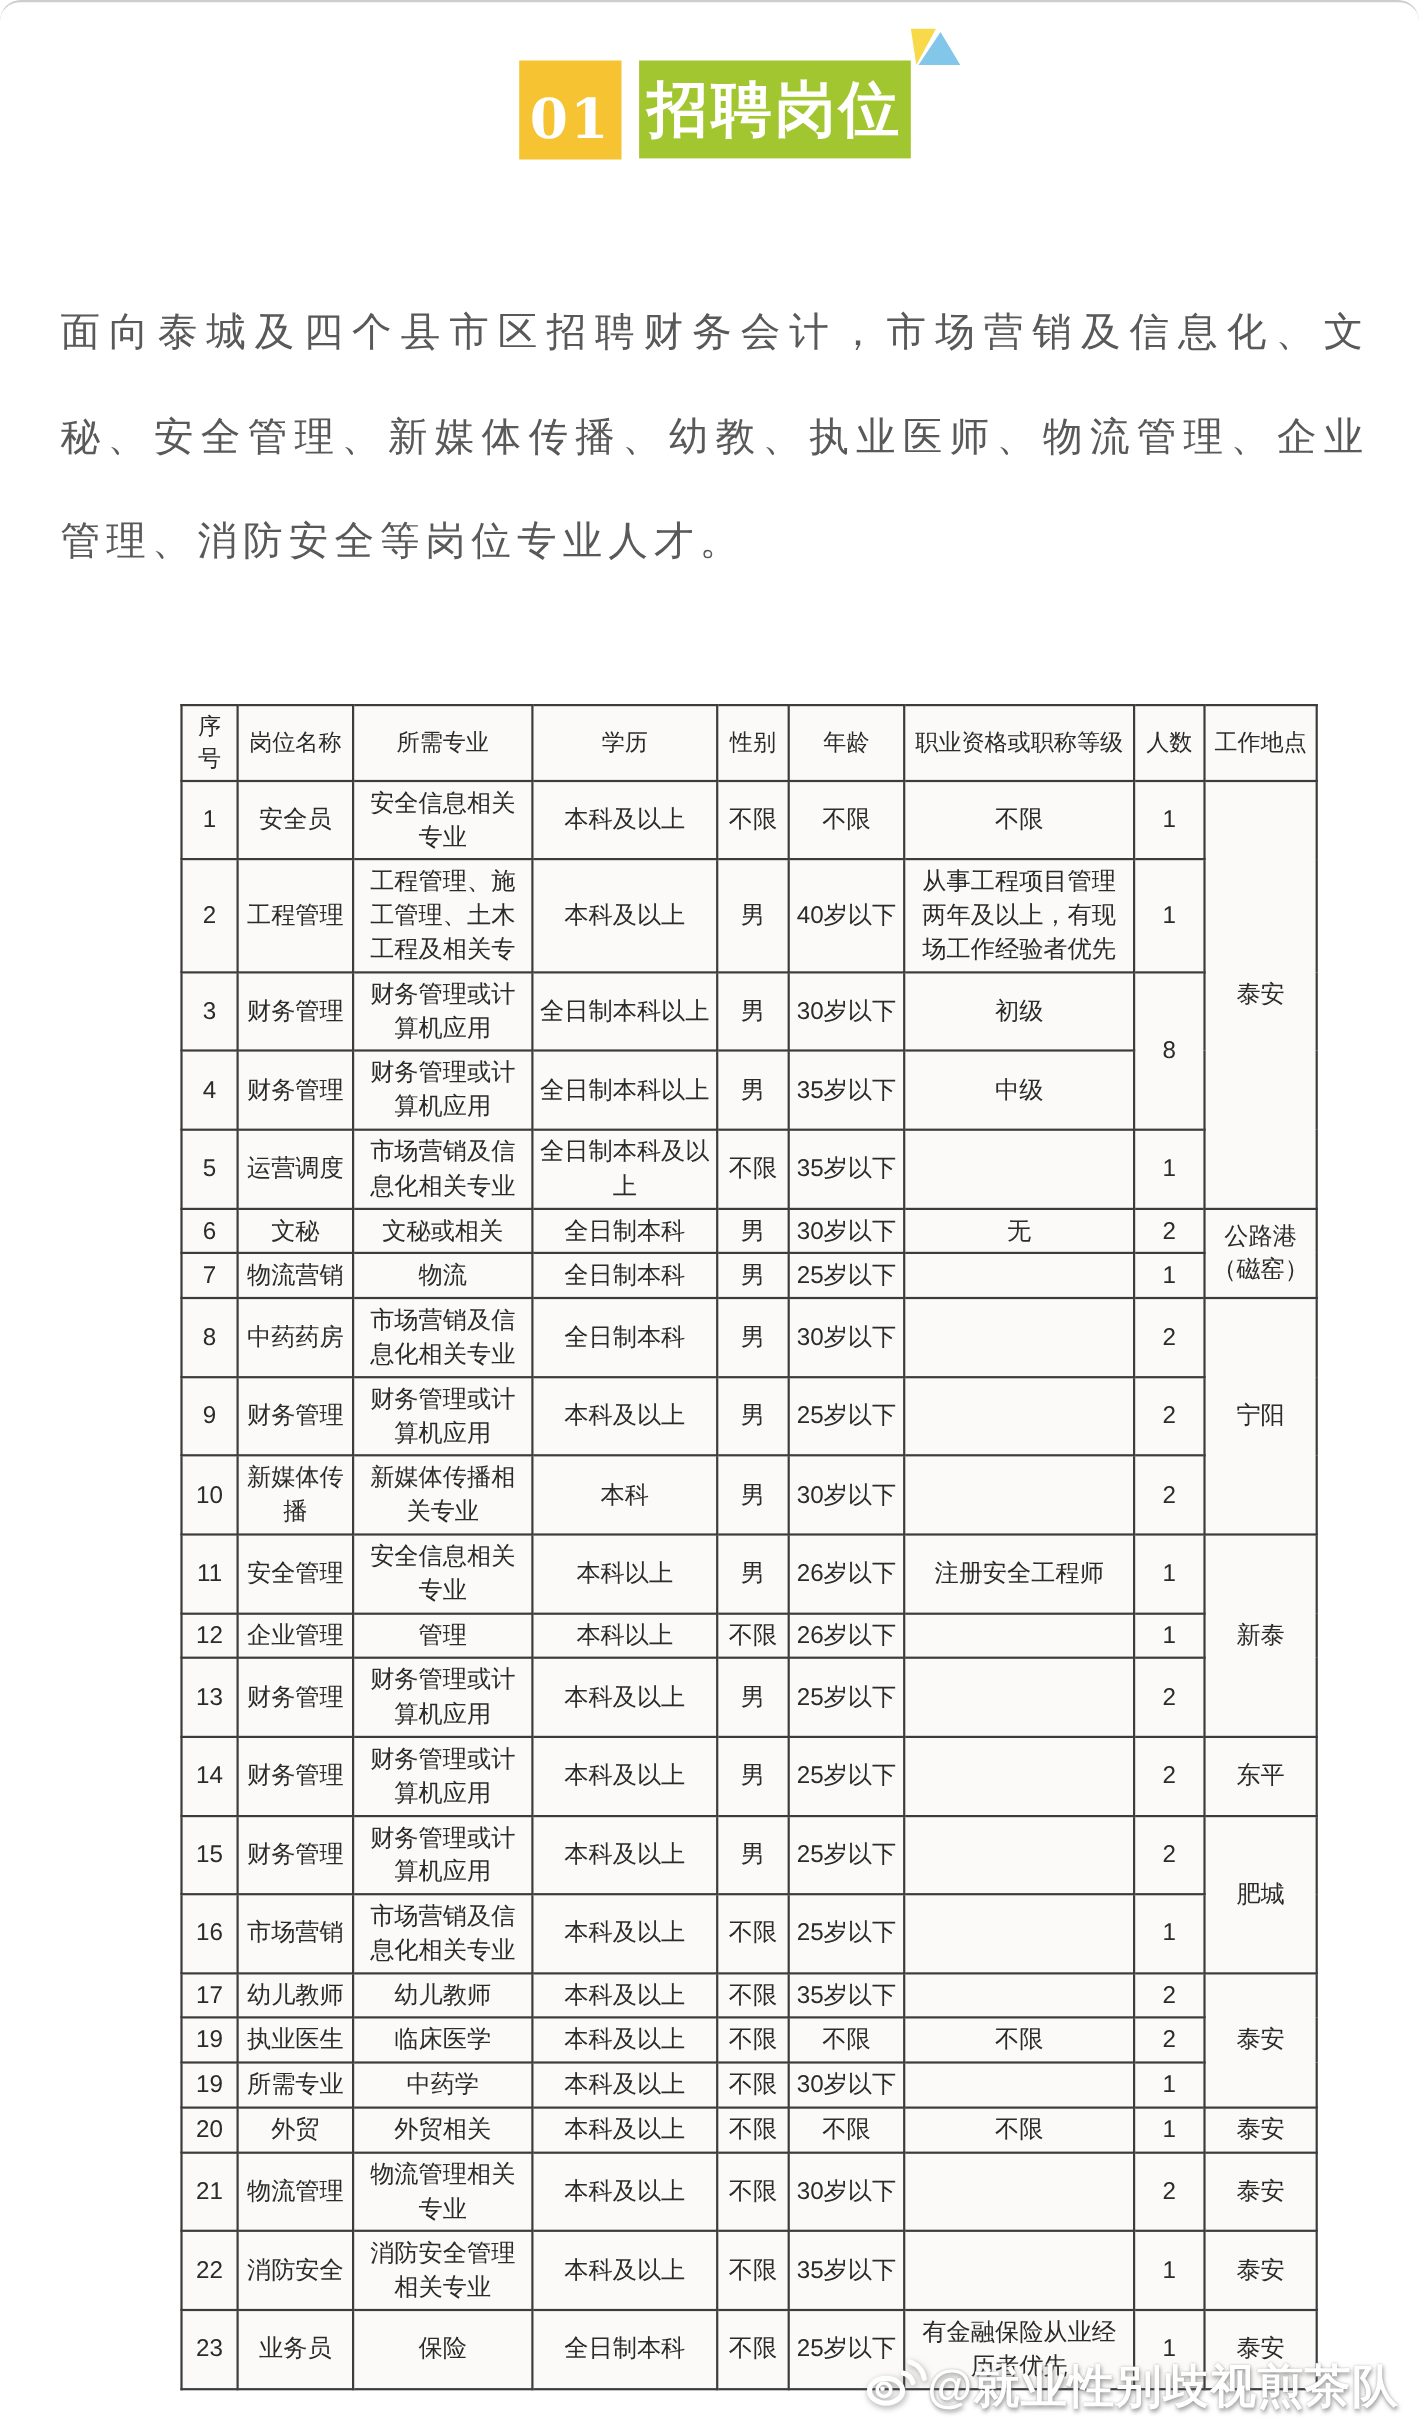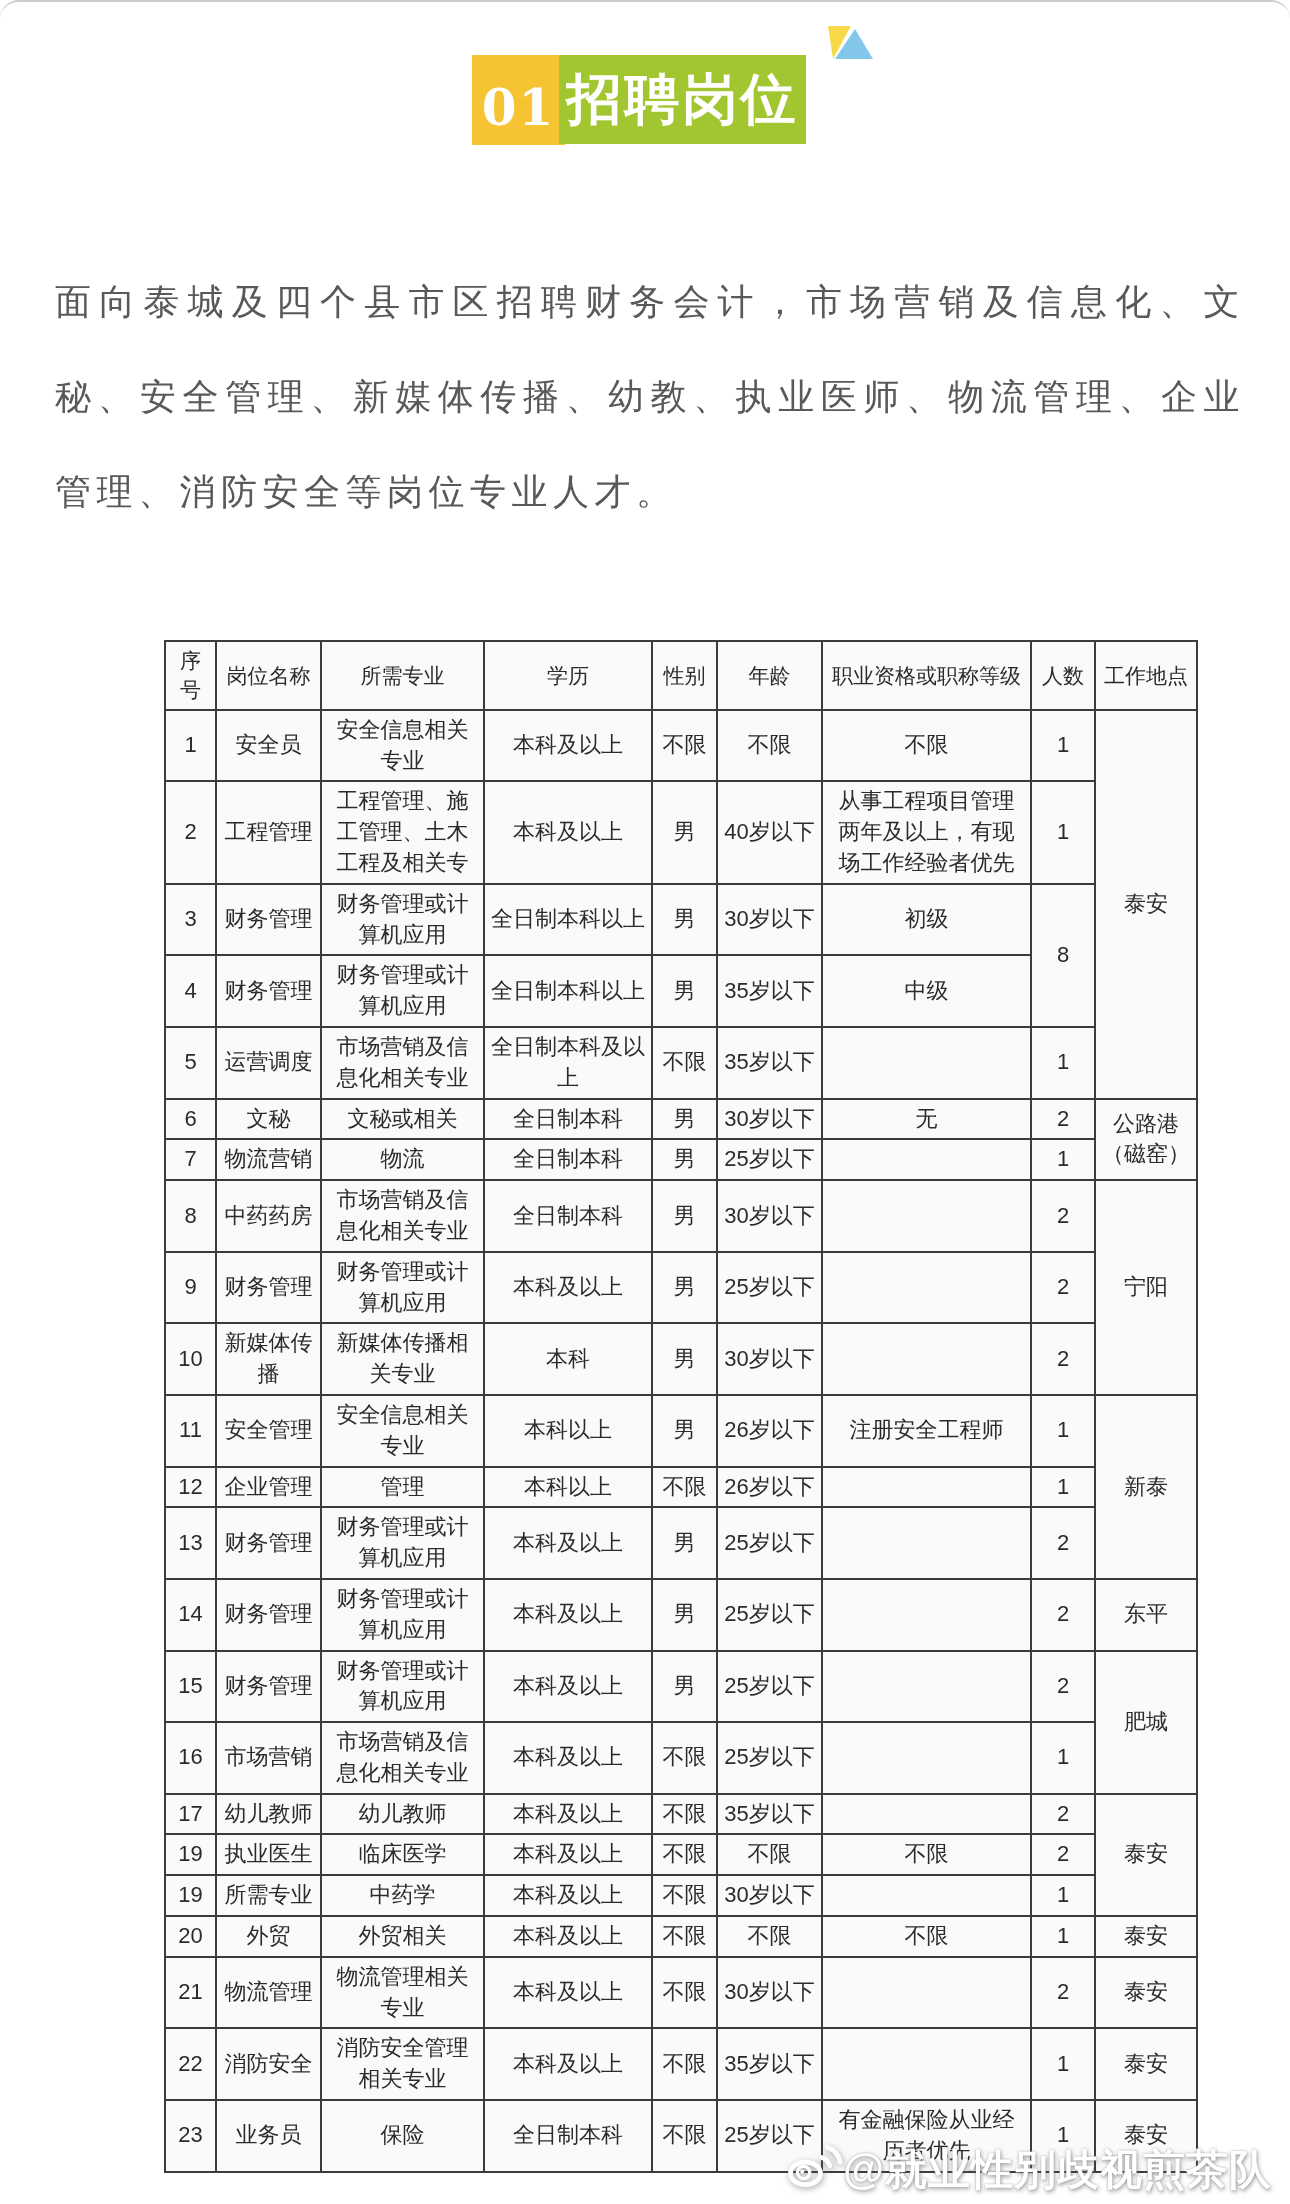--- a/index.html
+++ b/index.html
@@ -21,21 +21,21 @@
     position:absolute;left:472px;top:53px;width:93px;height:90px;
     background:var(--badge-yellow,#F6C433);
     color:#ffffff;
     font-family:"DejaVu Serif","Liberation Serif",serif;
     font-size:50px;font-weight:bold;
     display:flex;align-items:flex-end;justify-content:center;
     padding-bottom:8px;box-sizing:border-box;
     letter-spacing:2px;
   }
   .title-badge{
-    position:absolute;left:559px;top:53px;width:247px;height:89px;
+    position:absolute;left:581px;top:53px;width:247px;height:89px;
     background:var(--badge-green,#A2C62F);
     color:#ffffff;
     font-size:55px;font-weight:bold;letter-spacing:3px;
     display:flex;align-items:center;justify-content:center;
   }
   .decor{
     position:absolute;left:818px;top:24px;width:58px;height:34px;
   }
 
   

